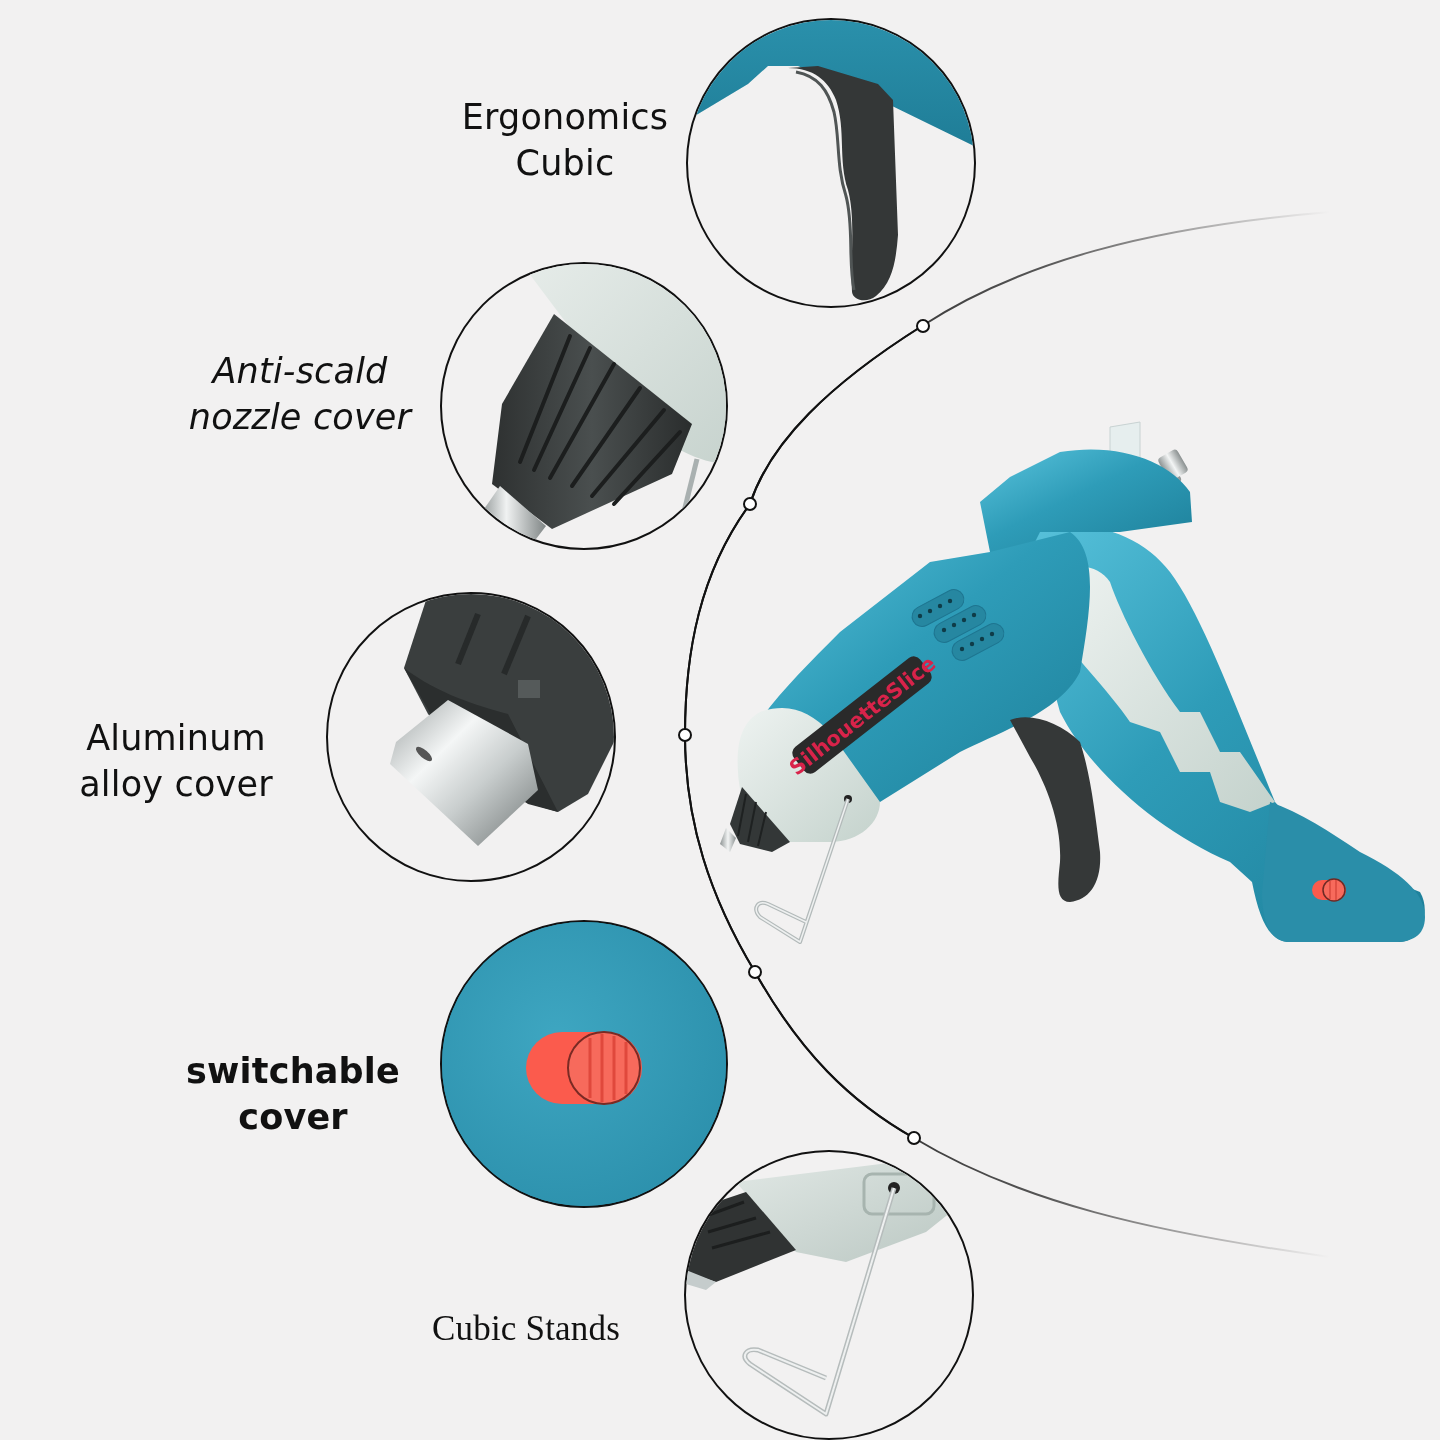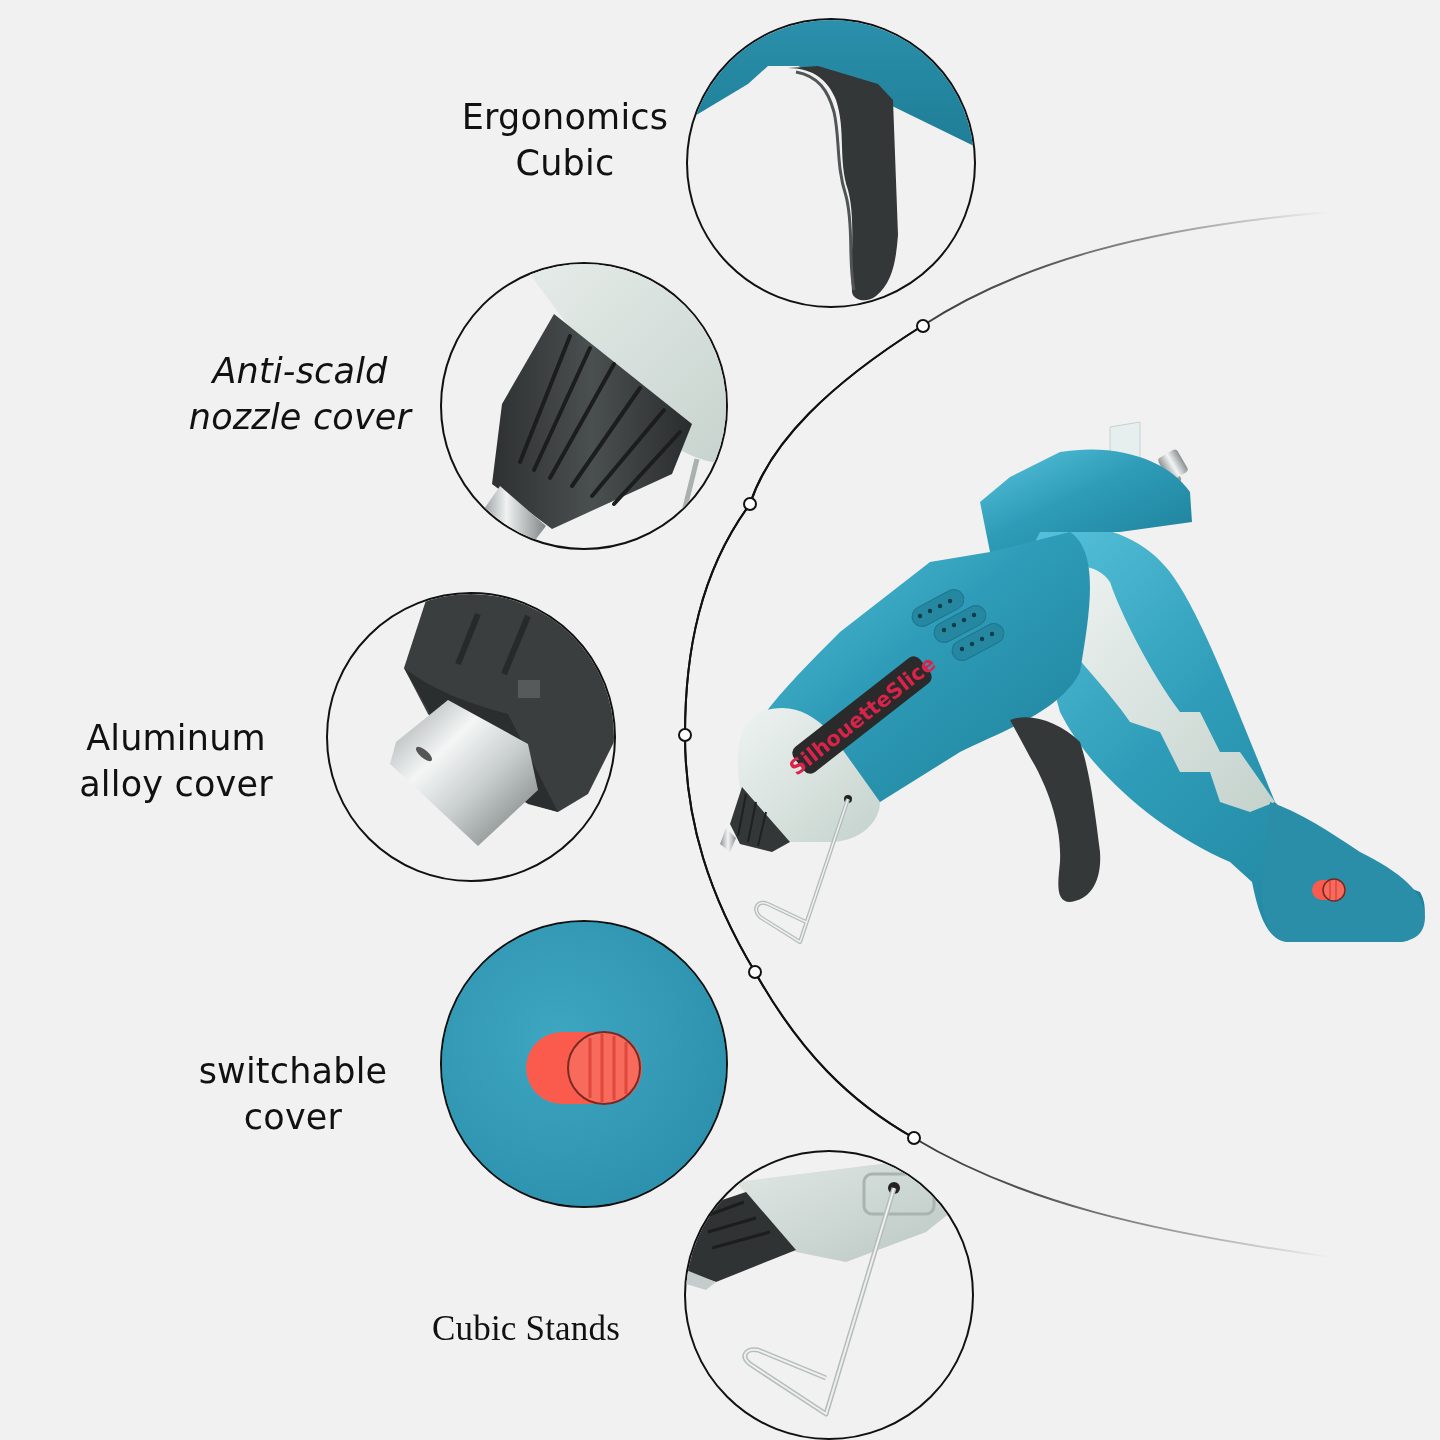--- a/index.html
+++ b/index.html
@@ -61,21 +61,21 @@
     <span>Cubic</span>
   </div>
   <div class="label" style="left:180px; top:336px; width:240px;font-style:italic;">
     <span>Anti-scald</span>
     <span>nozzle cover</span>
   </div>
   <div class="label" style="left:56px; top:681px; width:240px;margin-top:22px;">
     <span>Aluminum</span>
     <span>alloy cover</span>
   </div>
-  <div class="label" style="left:183px; top:1036px; width:220px;">
+  <div class="label" style="left:183px; top:1036px; width:220px;font-weight:bold;">
     <span>switchable</span>
     <span>cover</span>
   </div>
   <div class="label" style="left:400px; top:1294px; width:252px;font-family:Liberation Serif, serif;">
     <span>Cubic Stands</span>
   </div>
 
   <div class="circle" style="left:686px; top:6px; width:290px; height:290px;">
     <svg width="290" height="290" viewBox="0 0 290 290">
       <defs>

